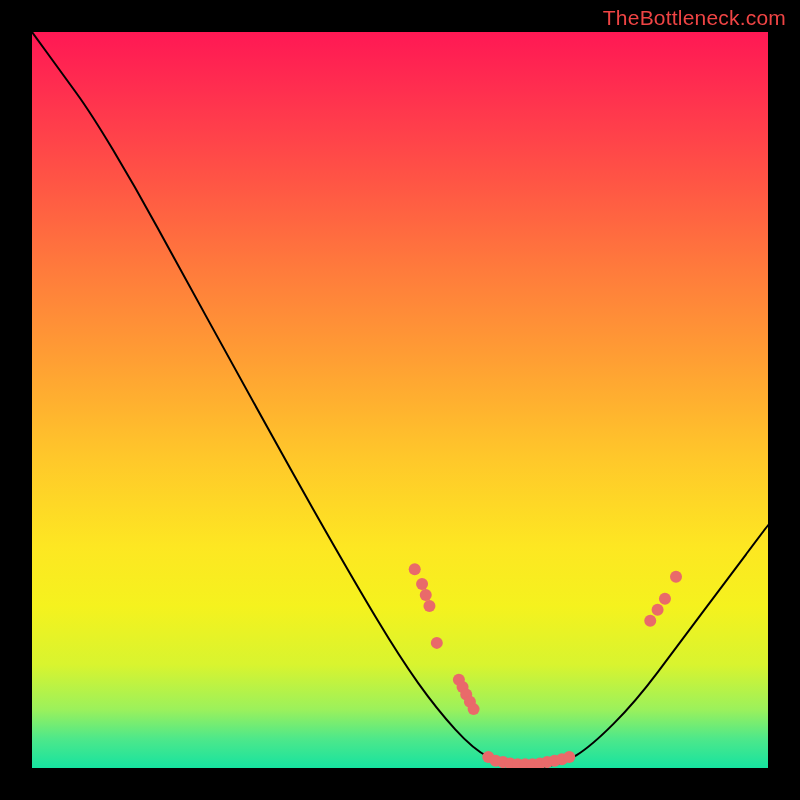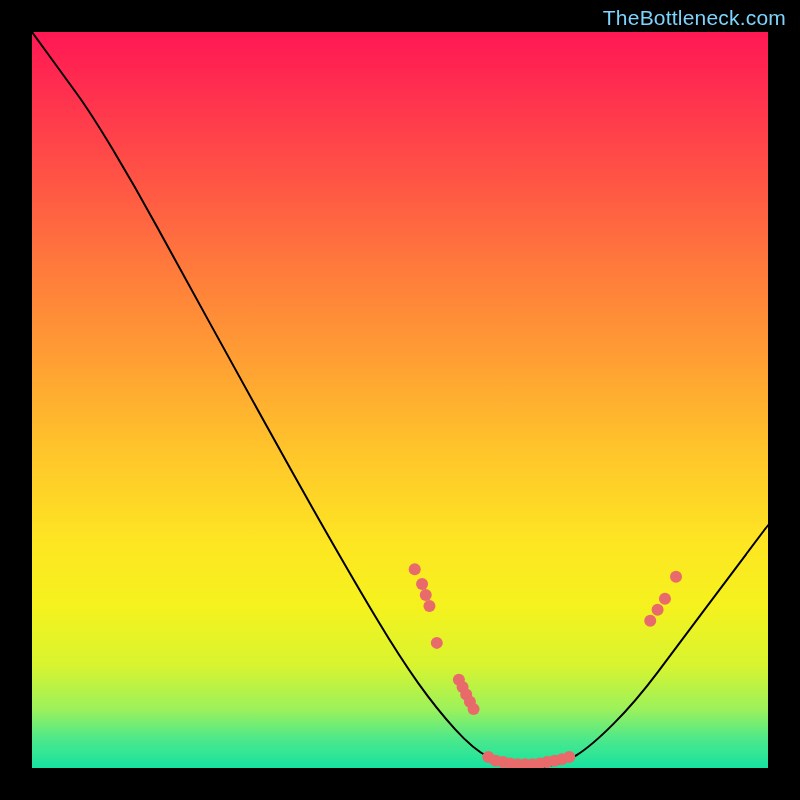--- a/index.html
+++ b/index.html
@@ -7,21 +7,21 @@
     width: 800px;
     height: 800px;
     background: #000;
     position: relative;
     font-family: Arial, sans-serif;
   }
   .watermark {
     position: absolute;
     top: 6px;
     right: 14px;
-    color: #7dd3fc;
+    color: #ef4444;
     font-size: 21px;
     font-weight: 500;
     letter-spacing: 0.2px;
   }
   .plot-area {
     position: absolute;
     left: 32px;
     top: 32px;
     width: 736px;
     height: 736px;

